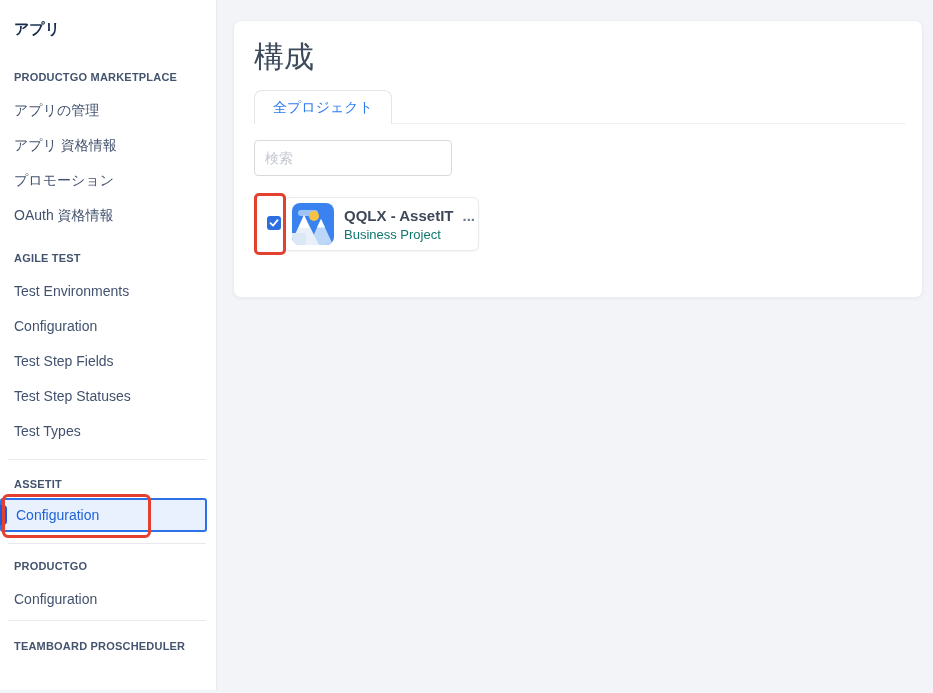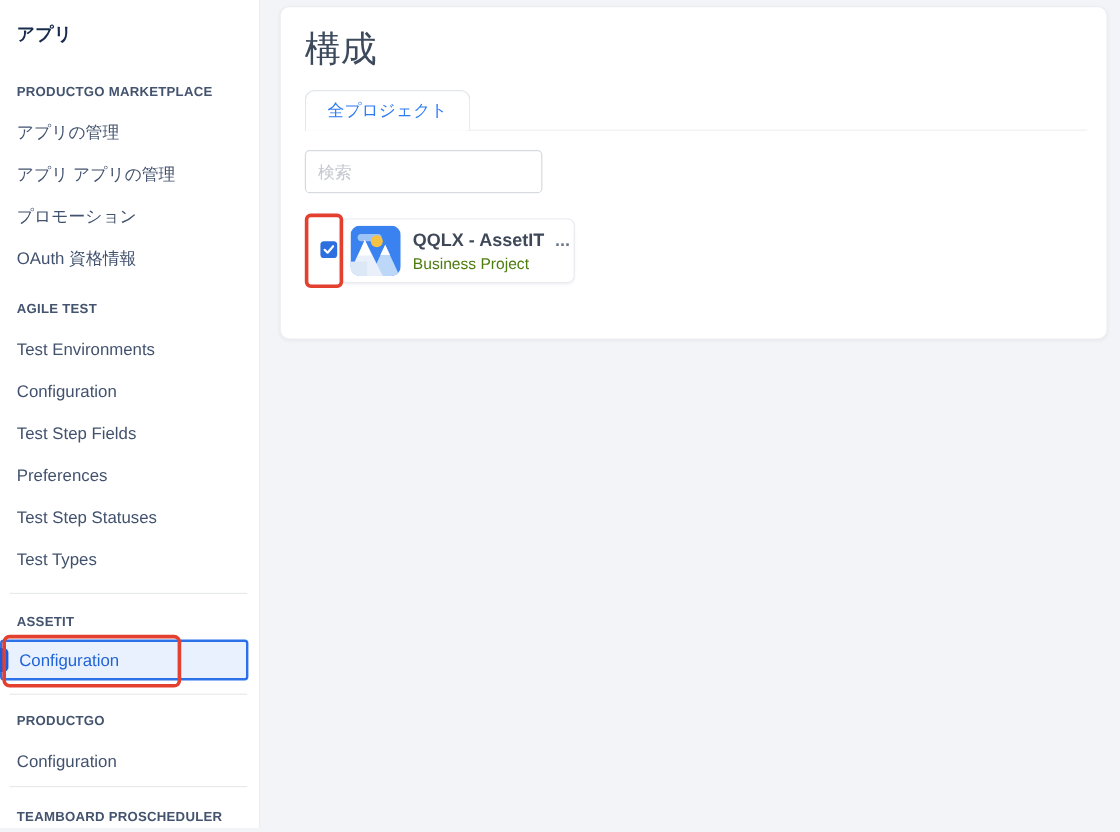--- a/index.html
+++ b/index.html
@@ -37,21 +37,21 @@
     position:absolute; left:-2px; top:50%; transform:translateY(-50%);
     width:7px; height:20px; background:#1d5bd8; border-radius:0 4px 4px 0;
   }
   .anno-sidebar {
     position:absolute; left:0; top:-6px; width:149px; height:44px;
     border:3px solid #e4402f; border-radius:6px; pointer-events:none; z-index:5;
   }
 
   
   #card {
-    position:absolute; left:233px; top:5px; width:690px; height:278px;
+    position:absolute; left:233px; top:20px; width:690px; height:278px;
     background:#ffffff; border:1px solid #edeef2; border-radius:8px;
     box-shadow:0 1px 3px rgba(23,43,77,.05);
     padding-left:20px;
   }
   .page-title { margin:18px 0 0; font-size:30px; font-weight:500; color:#3d4a5c; line-height:36px; }
 
   .enable-row { display:flex; align-items:center; margin-top:16px; }
   .enable-label { font-size:15px; color:#424e63; line-height:20px; }
   .toggle { margin-left:10px; width:44px; height:20px; border-radius:10px; background:#c5c7ca; position:relative; cursor:pointer; flex:0 0 auto; }
   .toggle-knob { position:absolute; left:1px; top:1px; width:18px; height:18px; border-radius:50%; background:#fff; box-shadow:0 1px 2px rgba(0,0,0,.28); }
@@ -80,43 +80,42 @@
   .project-card {
     position:absolute; left:29px; top:4px; width:196px; height:54px;
     background:#fff; border:1px solid #e9ebef; border-radius:6px;
     box-shadow:0 1px 2px rgba(23,43,77,.05);
     display:flex; align-items:center; padding-left:8px; cursor:pointer;
   }
   .avatar { width:42px; height:42px; border-radius:8px; overflow:hidden; flex:0 0 auto; }
   .project-text { margin-left:10px; min-width:0; }
   .project-name-row { display:flex; align-items:baseline; font-size:15px; font-weight:600; color:#3f4859; line-height:18px; white-space:nowrap; }
   .project-overflow { margin-left:9px; color:#6f7a8a; font-weight:600; }
-  .project-type { font-size:13px; color:#4d7c0f; margin-top:2px; line-height:15px; }
+  .project-type { font-size:13px; color:#0f766e; margin-top:2px; line-height:15px; }
   .anno-checkbox {
     position:absolute; left:0; top:0; width:32px; height:62px;
     border:3px solid #e4402f; border-radius:5px; pointer-events:none; z-index:5;
   }
 </style>
 </head>
 <body>
 
 <nav id="sidebar">
   <div class="sb-title">アプリ</div>
 
   <div class="sb-header">PRODUCTGO MARKETPLACE</div>
   <div class="sb-item">アプリの管理</div>
-  <div class="sb-item">アプリ アプリの管理</div>
+  <div class="sb-item">アプリ 資格情報</div>
   <div class="sb-item">プロモーション</div>
   <div class="sb-item">OAuth 資格情報</div>
 
   <div class="sb-header h-agile">AGILE TEST</div>
   <div class="sb-item">Test Environments</div>
   <div class="sb-item">Configuration</div>
   <div class="sb-item">Test Step Fields</div>
-  <div class="sb-item">Preferences</div>
   <div class="sb-item">Test Step Statuses</div>
   <div class="sb-item">Test Types</div>
 
   <div class="divider"></div>
 
   <div class="sb-header h-assetit">ASSETIT</div>
   <div class="sb-selected">
     <span class="sb-indicator"></span>
     <span>Configuration</span>
     <span class="anno-sidebar"></span>

